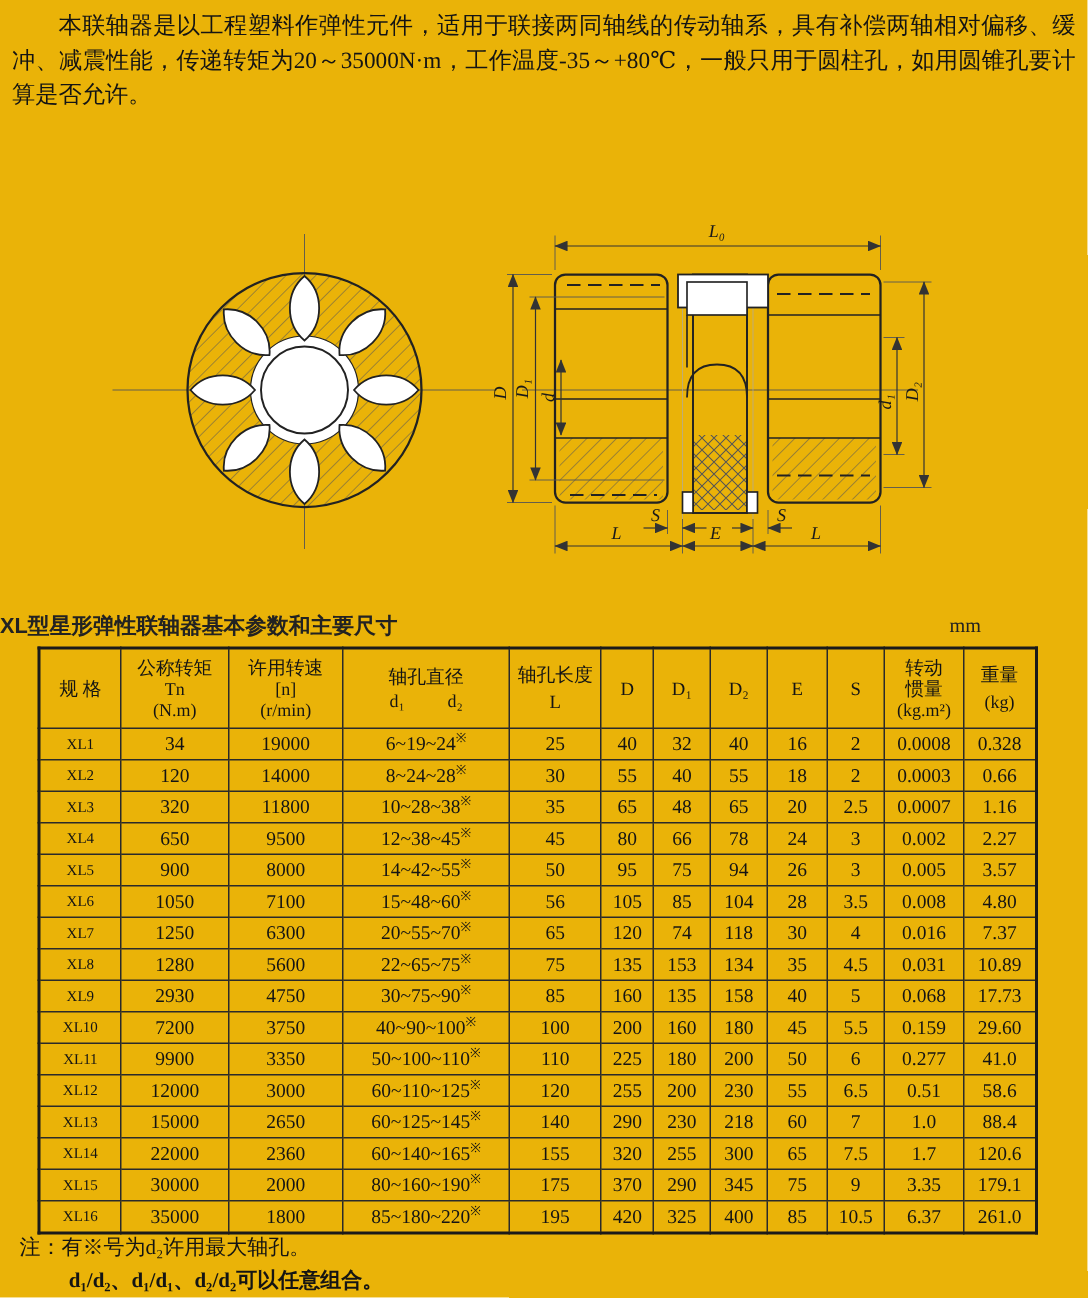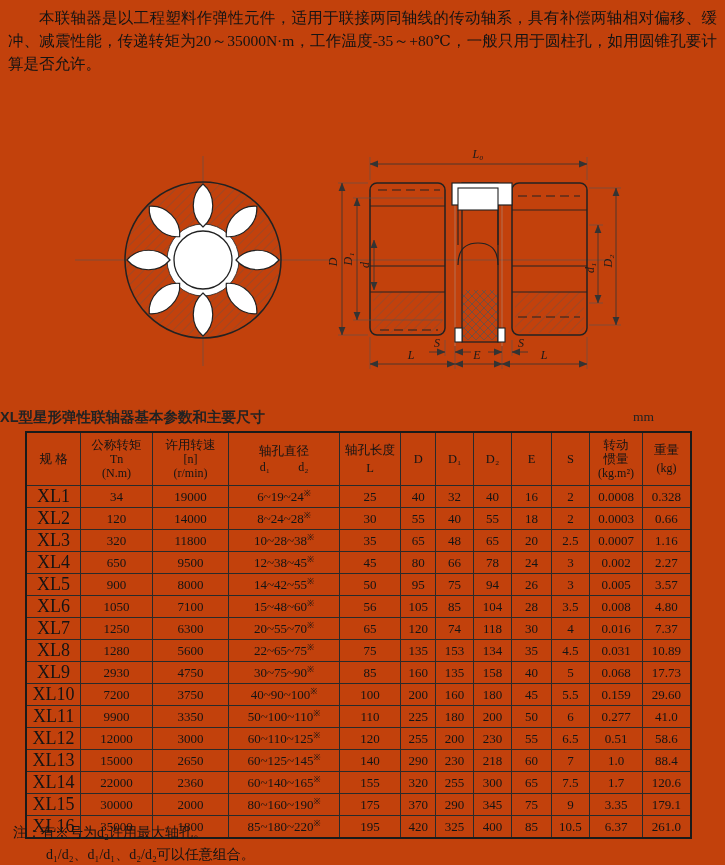--- a/index.html
+++ b/index.html
@@ -1,17 +1,17 @@
 <!DOCTYPE html>
 <html><head>
 <meta charset="utf-8">
 <style>
   html,body{margin:0;padding:0;background:#fff;}
   .page{
-    position:relative;width:725px;height:865px;background:#c2410c;overflow:hidden;
+    position:relative;width:725px;height:865px;background:#eab308;overflow:hidden;
     font-family:"Liberation Serif","DejaVu Serif",serif;color:#141414;
   }
   .intro{
     position:absolute;top:6px;left:8px;width:709px;margin:0;
     font-size:15.5px;line-height:23px;text-align:justify;text-indent:2em;
   }
   .drawing{position:absolute;top:130px;left:0;}
   .cl{stroke:#555;stroke-width:0.6;}
   .dash{stroke:#222;stroke-width:1.2;stroke-dasharray:9 5;fill:none;}
   .dim{stroke:#333;stroke-width:0.8;fill:none;}
@@ -26,27 +26,27 @@
   .unit{position:absolute;left:598px;top:1px;font-weight:normal;font-size:13.5px;
     font-family:"Liberation Serif","DejaVu Serif",serif;margin-left:35px;}
   table.spec{
     position:absolute;top:431px;left:25px;width:667px;
     border-collapse:collapse;table-layout:fixed;
     border:2px solid #1a1a1a;font-size:13px;text-align:center;
   }
   table.spec th,table.spec td{border:1px solid #2a2a2a;padding:0;overflow:hidden;}
   table.spec thead th{height:52px;font-weight:normal;font-size:12.5px;vertical-align:middle;}
   table.spec tbody td{height:20px;font-size:13px;}
-  table.spec tbody td:first-child{font-size:18px;}
+  table.spec tbody td:first-child{font-size:10px;}
   .hl{display:block;line-height:14px;font-size:12.5px;}
   .hl.small{font-size:12px;}
   .dsub{display:flex;justify-content:space-around;width:70%;margin:3px auto 0;line-height:13px;font-size:12px;}
   sup.mark{font-size:8.5px;vertical-align:super;line-height:0;}
   .notes{position:absolute;top:822px;left:13px;font-size:14px;line-height:21.5px;color:#141414;}
-  .notes .indent{padding-left:2.35em;}
+  .notes .indent{padding-left:2.35em;font-weight:bold;}
 </style>
 </head>
 <body>
 
 <div class="page">
 
   <p class="intro">本联轴器是以工程塑料作弹性元件，适用于联接两同轴线的传动轴系，具有补偿两轴相对偏移、缓冲、减震性能，传递转矩为20～35000N·m，工作温度-35～+80℃，一般只用于圆柱孔，如用圆锥孔要计算是否允许。</p>
 
   <svg class="drawing" width="725" height="270" viewBox="0 130 725 270" xmlns="http://www.w3.org/2000/svg">
     <defs>

